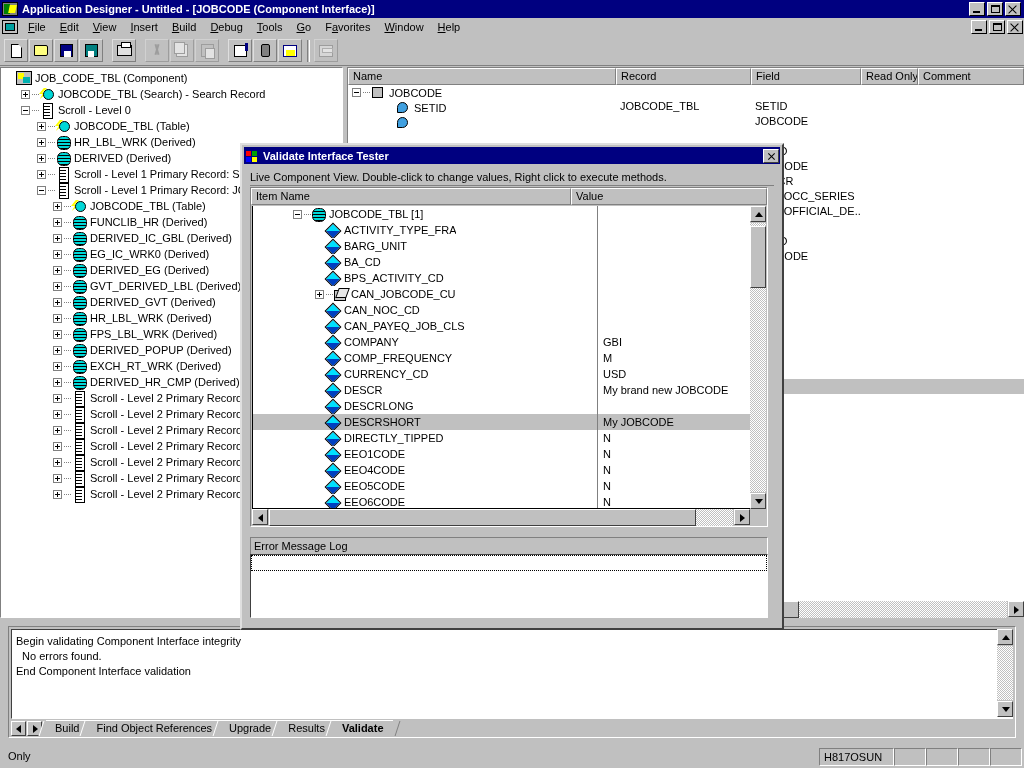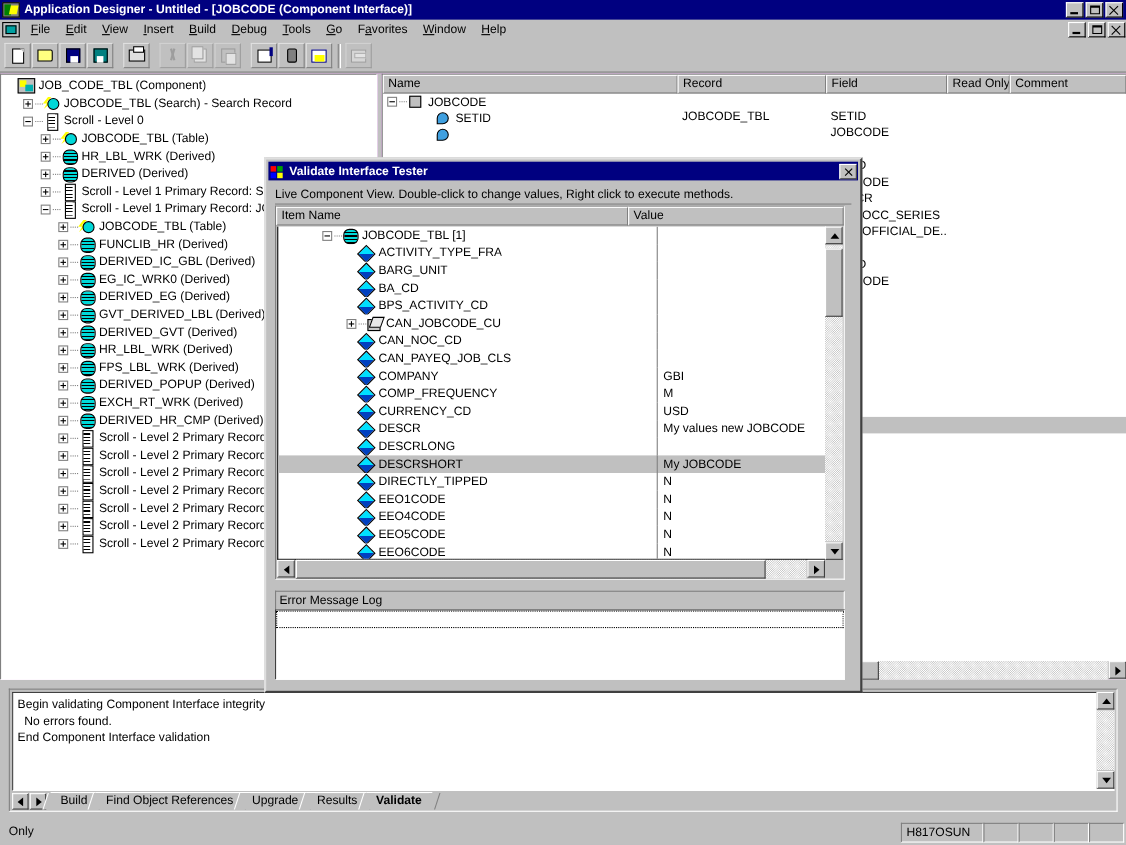--- a/index.html
+++ b/index.html
@@ -107,21 +107,21 @@
   .ic-obj { width: 9px; height: 13px; background: #808080; border: 1px solid #000; border-radius: 2px; }
   .ic-pic { width: 14px; height: 12px; background: #fff; border: 1px solid #000080; position: relative; }
   .ic-pic:after { content:""; position:absolute; left:2px; top:4px; width:9px; height:6px; background:#ffff00; }
   .ic-db { width: 14px; height: 12px; background: #e8e8e8; border: 1px solid #808080; position: relative; }
   .ic-db:after { content:""; position:absolute; left:2px; top:2px; width:9px; height:3px; background:#fff; border:1px solid #a0a0a0; }
   .tbtn.disabled { filter: grayscale(1) opacity(0.55); }
 
   
   .mdi {
     position: absolute; left: 0; top: 67px; width: 1024px; height: 551px;
-    background: #d946ef;
+    background: #fef9c3;
   }
   .panes { position: absolute; left: 0; top: 0; right: 0; bottom: 0; display: flex; }
   .pane-left {
     width: 343px; background: #ffffff;
     border-top: 1px solid #808080; border-left: 1px solid #808080;
     border-right: 1px solid #ffffff; border-bottom: 1px solid #ffffff;
     position: relative; overflow: hidden;
   }
   .splitter { width: 4px; background: #c0c0c0; cursor: col-resize; }
   .pane-right {
@@ -995,21 +995,21 @@
             </div>
             <div class="ci-val">USD</div>
           </div>
           <div class="ci-row">
             <div class="ci-name">
               <span class="tind" style="width:44px"></span>
               <span class="tnone"></span>
               <span class="ci-ico ic-fld"></span>
               <span class="tlabel">DESCR</span>
             </div>
-            <div class="ci-val">My values new JOBCODE</div>
+            <div class="ci-val">My brand new JOBCODE</div>
           </div>
           <div class="ci-row">
             <div class="ci-name">
               <span class="tind" style="width:44px"></span>
               <span class="tnone"></span>
               <span class="ci-ico ic-fld"></span>
               <span class="tlabel">DESCRLONG</span>
             </div>
             <div class="ci-val"></div>
           </div>

